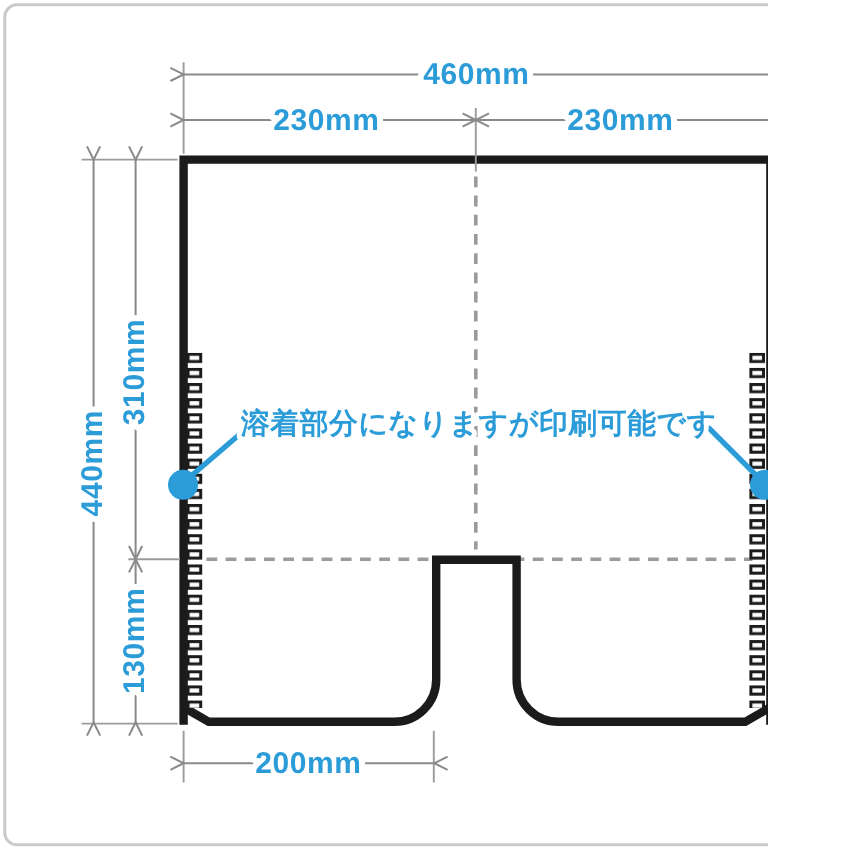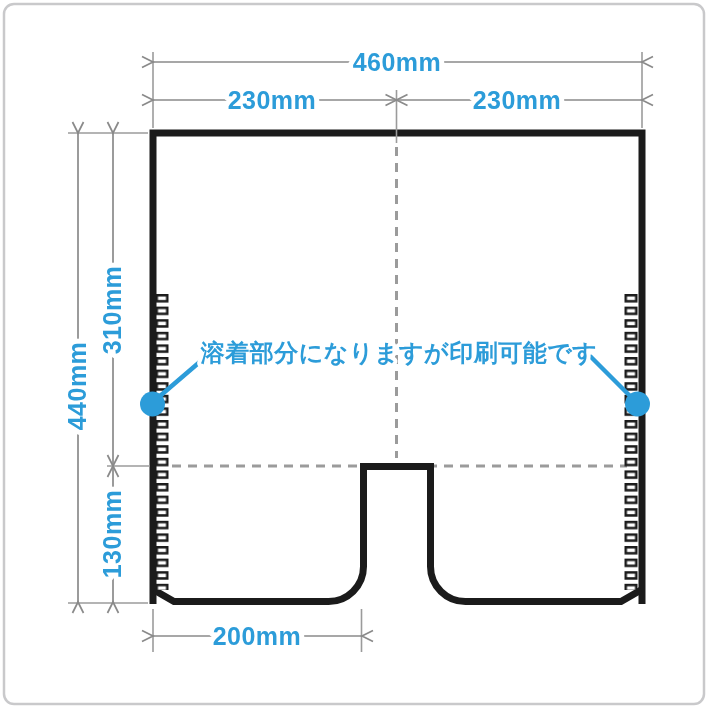--- a/index.html
+++ b/index.html
@@ -1,16 +1,16 @@
 <!DOCTYPE html>
 <html><head>
 <meta charset="utf-8">
 <style>
   html,body{margin:0;padding:0;background:#ffffff;}
-  .stage{width:708px;height:708px;position:relative;background:#ffffff;overflow:hidden;}
+  .stage{width:640px;height:708px;position:relative;background:#ffffff;overflow:hidden;}
   svg{display:block;}
   text{font-family:"Liberation Sans","DejaVu Sans",sans-serif;}
   .dim-label{
     font-size:25px;font-weight:bold;fill:#2c9cd9;
     text-anchor:middle;dominant-baseline:central;
     paint-order:stroke;stroke:#ffffff;stroke-width:10px;stroke-linejoin:round;
     letter-spacing:0.5px;
   }
   .jp-label{
     font-size:24px;font-weight:bold;fill:#2c9cd9;

